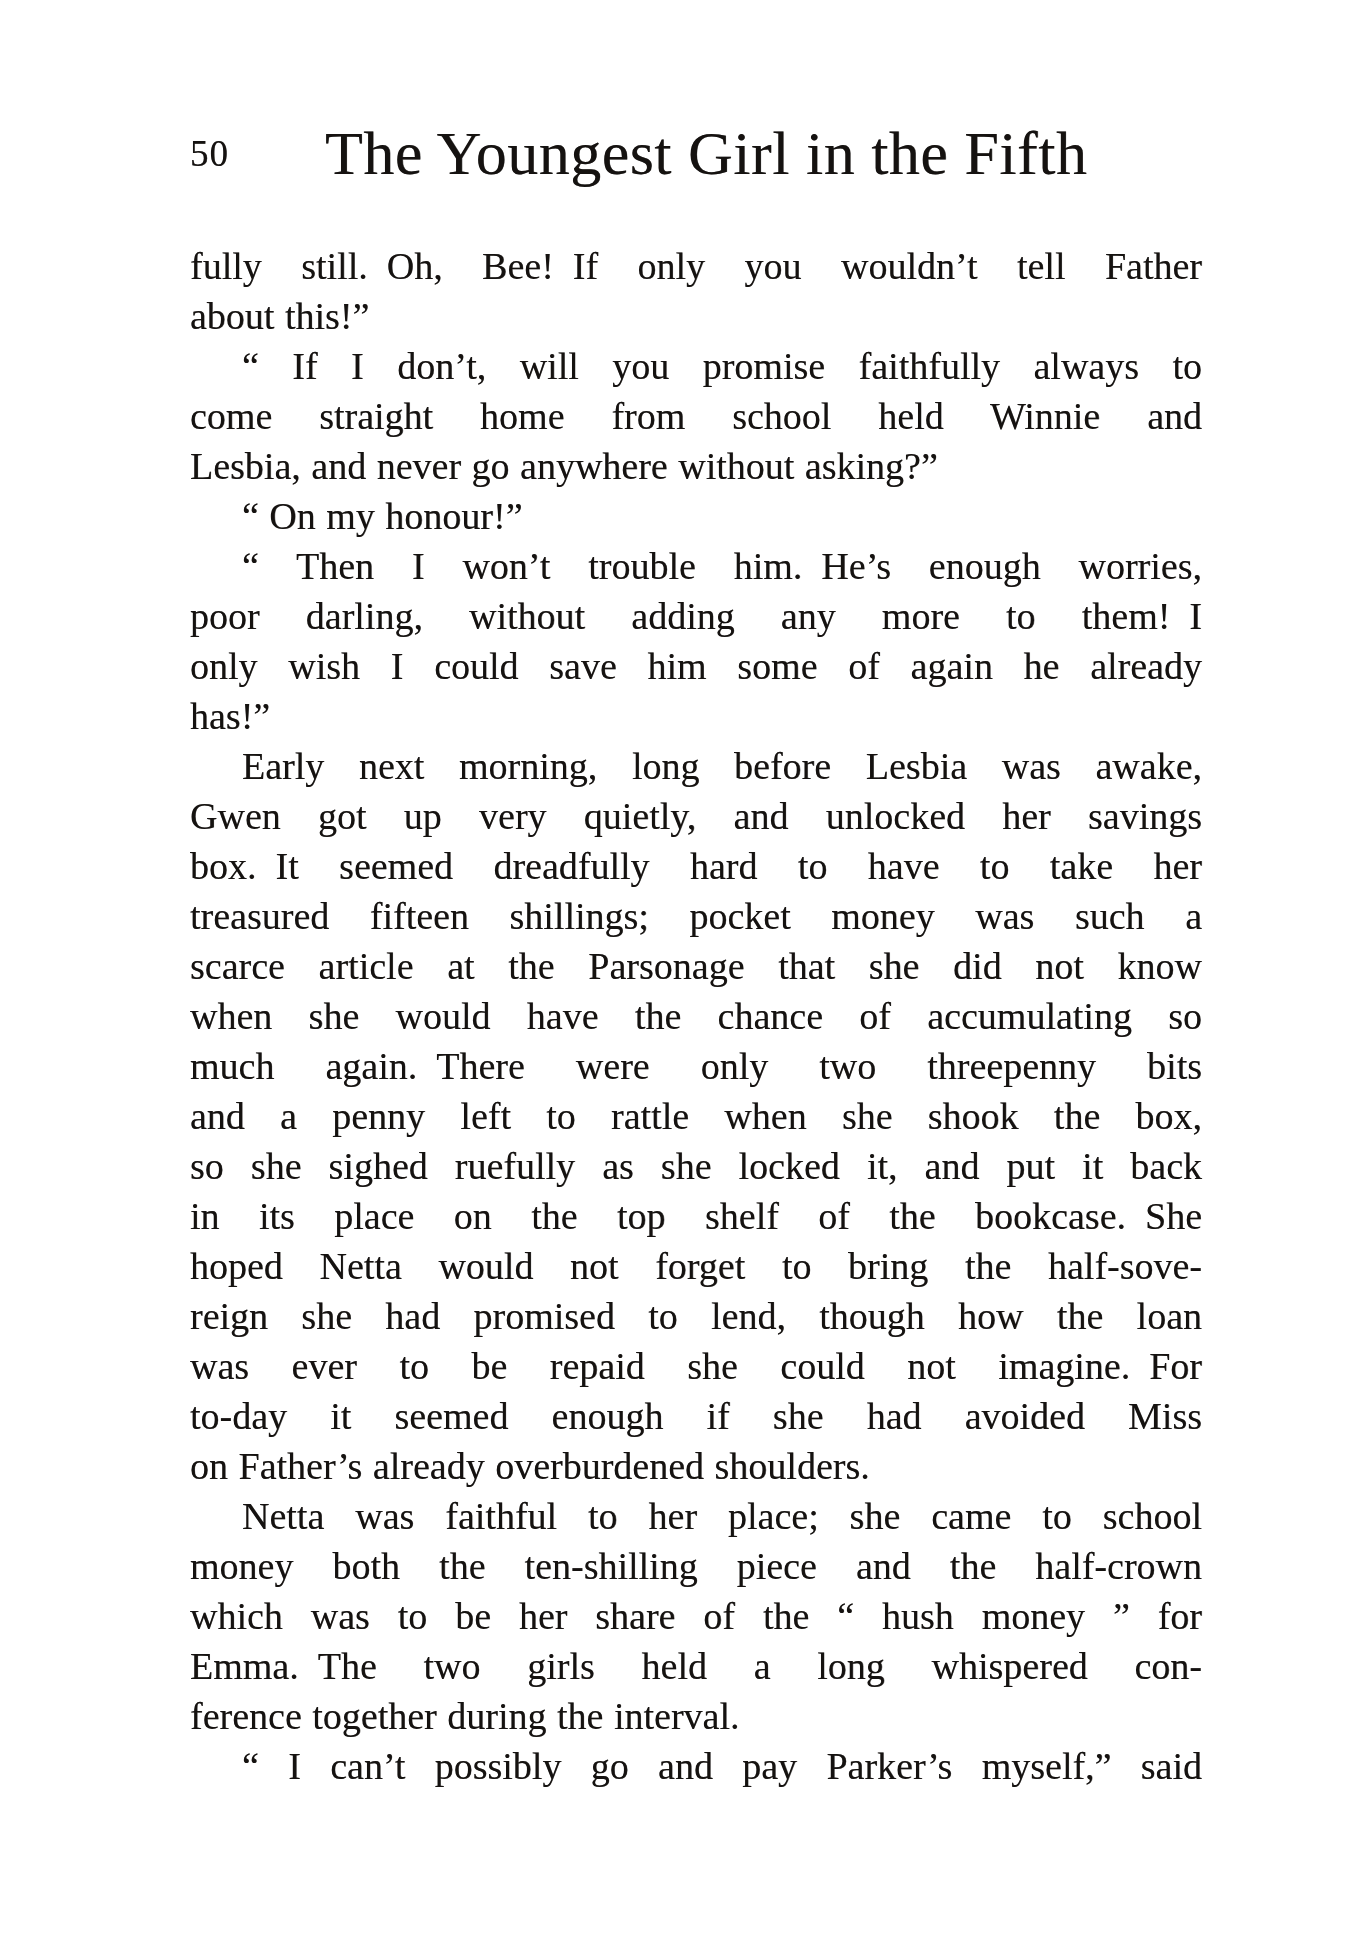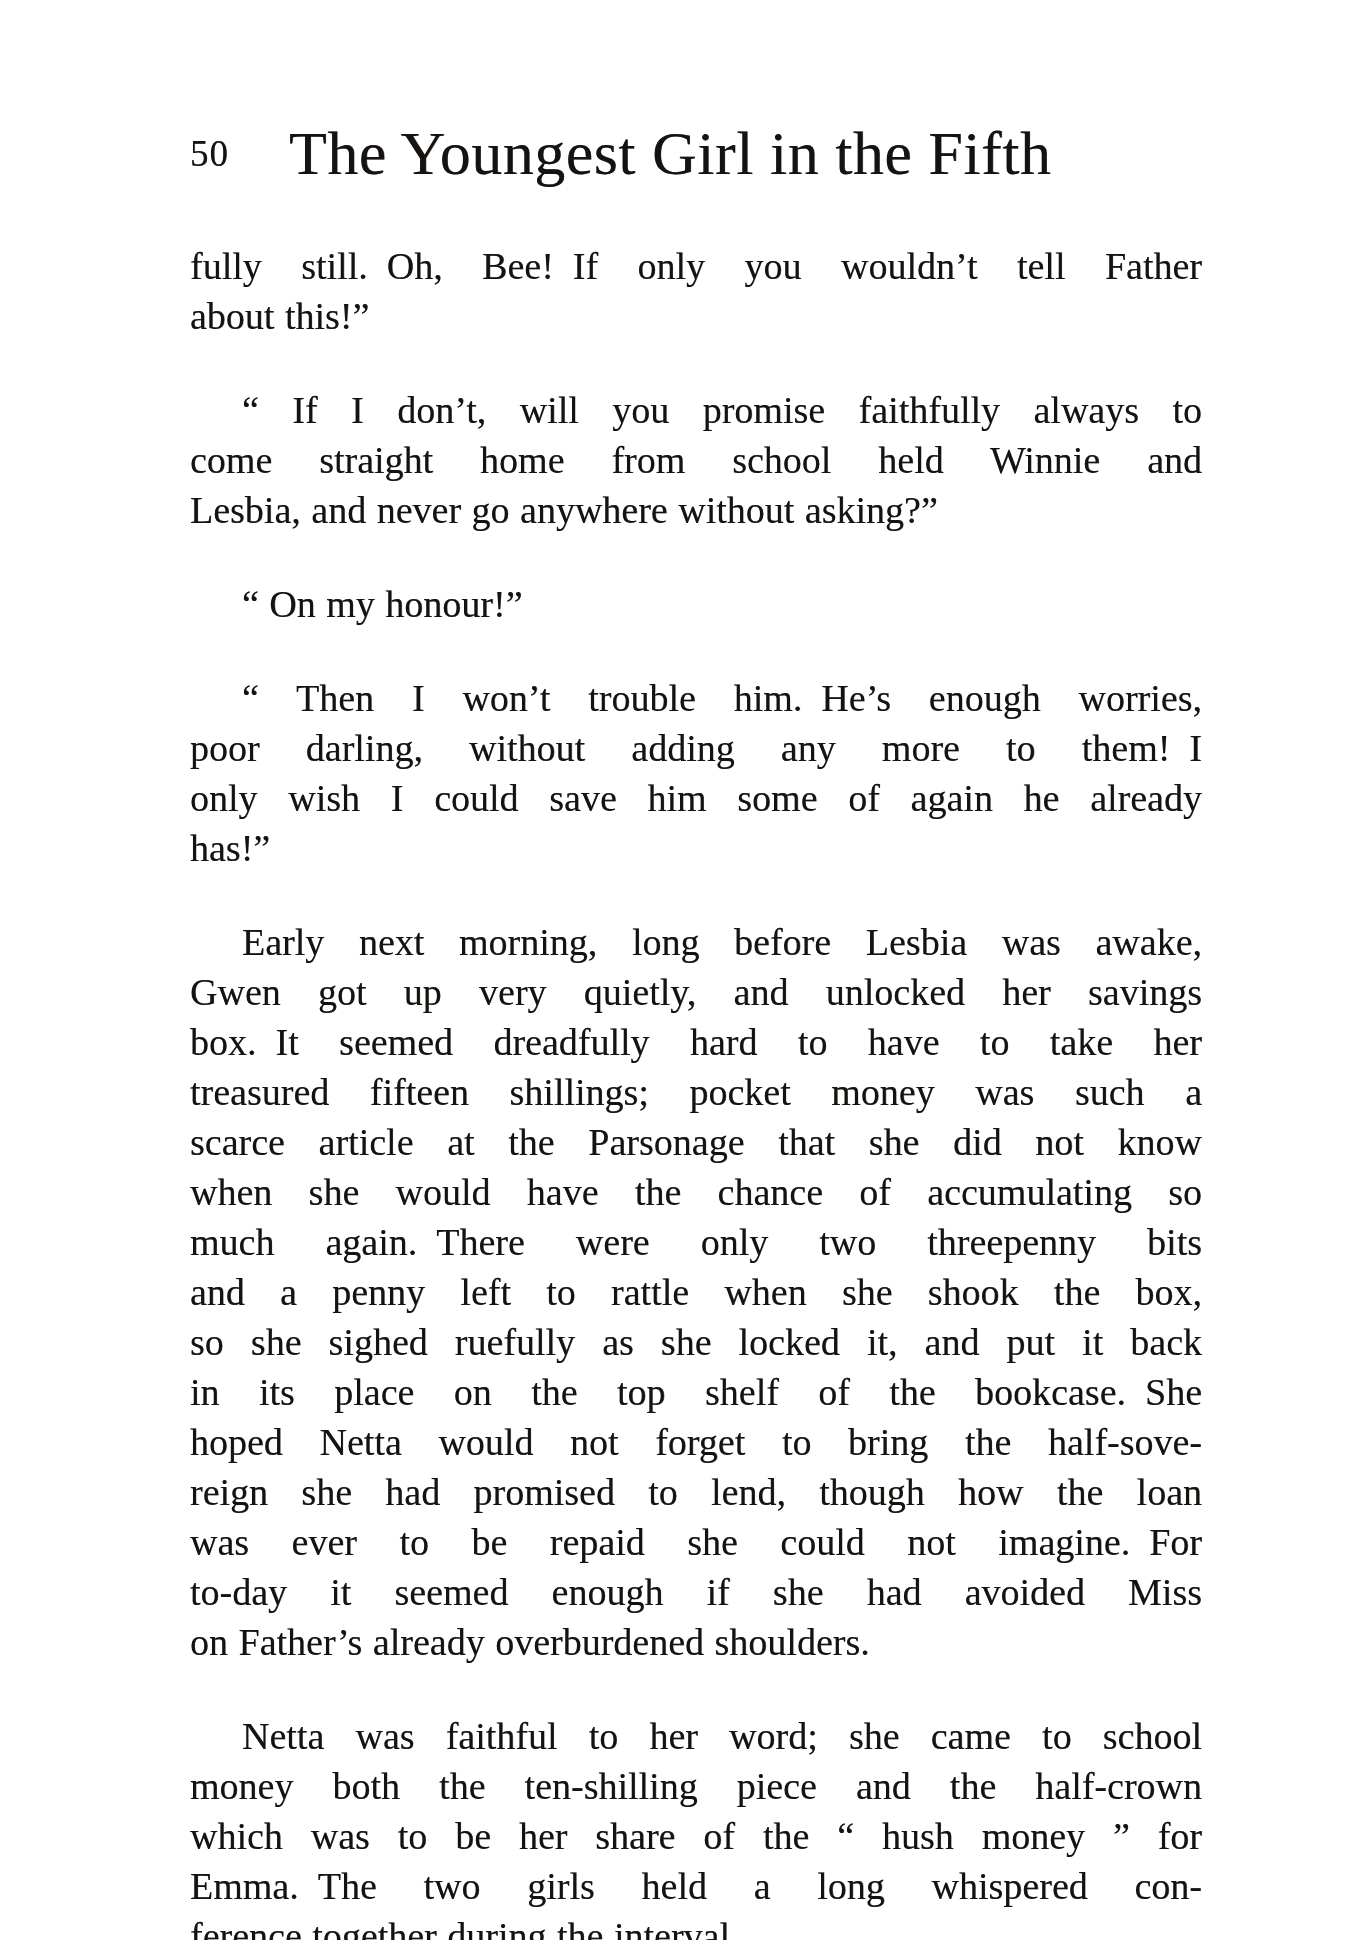--- a/index.html
+++ b/index.html
@@ -21,21 +21,21 @@
     align-items: center;
     white-space: nowrap;
     text-shadow: 0.3px 0.3px 0.5px rgba(10,8,6,0.55);
   }
   .page-number {
     font-size: 37px;
     letter-spacing: 1px;
   }
   .page-title {
     font-size: 62px;
-    margin-left: 60px;
+    margin-left: 96px;
     letter-spacing: 0.5px;
   }
   .text-block {
     position: absolute;
     top: 241px;
     left: 190px;
     width: 1012px;
     text-shadow: 0.3px 0.3px 0.5px rgba(10,8,6,0.5);
   }
   .paragraph { margin: 0; }
@@ -44,21 +44,20 @@
     line-height: 50px;
     text-align: justify;
     text-align-last: justify;
     word-spacing: 1px;
   }
   .line.last {
     text-align-last: left;
   }
   .line.indent {
     text-indent: 52px;
-    margin-top: 44px;
   }
 </style>
 </head>
 <body>
 
 <div class="page">
   <div class="page-header">
     <span class="page-number">50</span>
     <span class="page-title">The Youngest Girl in the Fifth</span>
   </div>
@@ -93,21 +92,21 @@
         <div class="line">and a penny left to rattle when she shook the box,</div>
         <div class="line">so she sighed ruefully as she locked it, and put it back</div>
         <div class="line">in its place on the top shelf of the bookcase. She</div>
         <div class="line">hoped Netta would not forget to bring the half-sove-</div>
         <div class="line">reign she had promised to lend, though how the loan</div>
         <div class="line">was ever to be repaid she could not imagine. For</div>
         <div class="line">to-day it seemed enough if she had avoided Miss</div>
         <div class="line last">on Father’s already overburdened shoulders.</div>
       </div>
       <div class="paragraph">
-        <div class="line indent">Netta was faithful to her word; she came to school</div>
+        <div class="line indent">Netta was faithful to her place; she came to school</div>
         <div class="line">money both the ten-shilling piece and the half-crown</div>
         <div class="line">which was to be her share of the “ hush money ” for</div>
         <div class="line">Emma. The two girls held a long whispered con-</div>
         <div class="line last">ference together during the interval.</div>
       </div>
       <div class="paragraph">
         <div class="line indent">“ I can’t possibly go and pay Parker’s myself,” said</div>
       </div>
     </div>
 </div>

